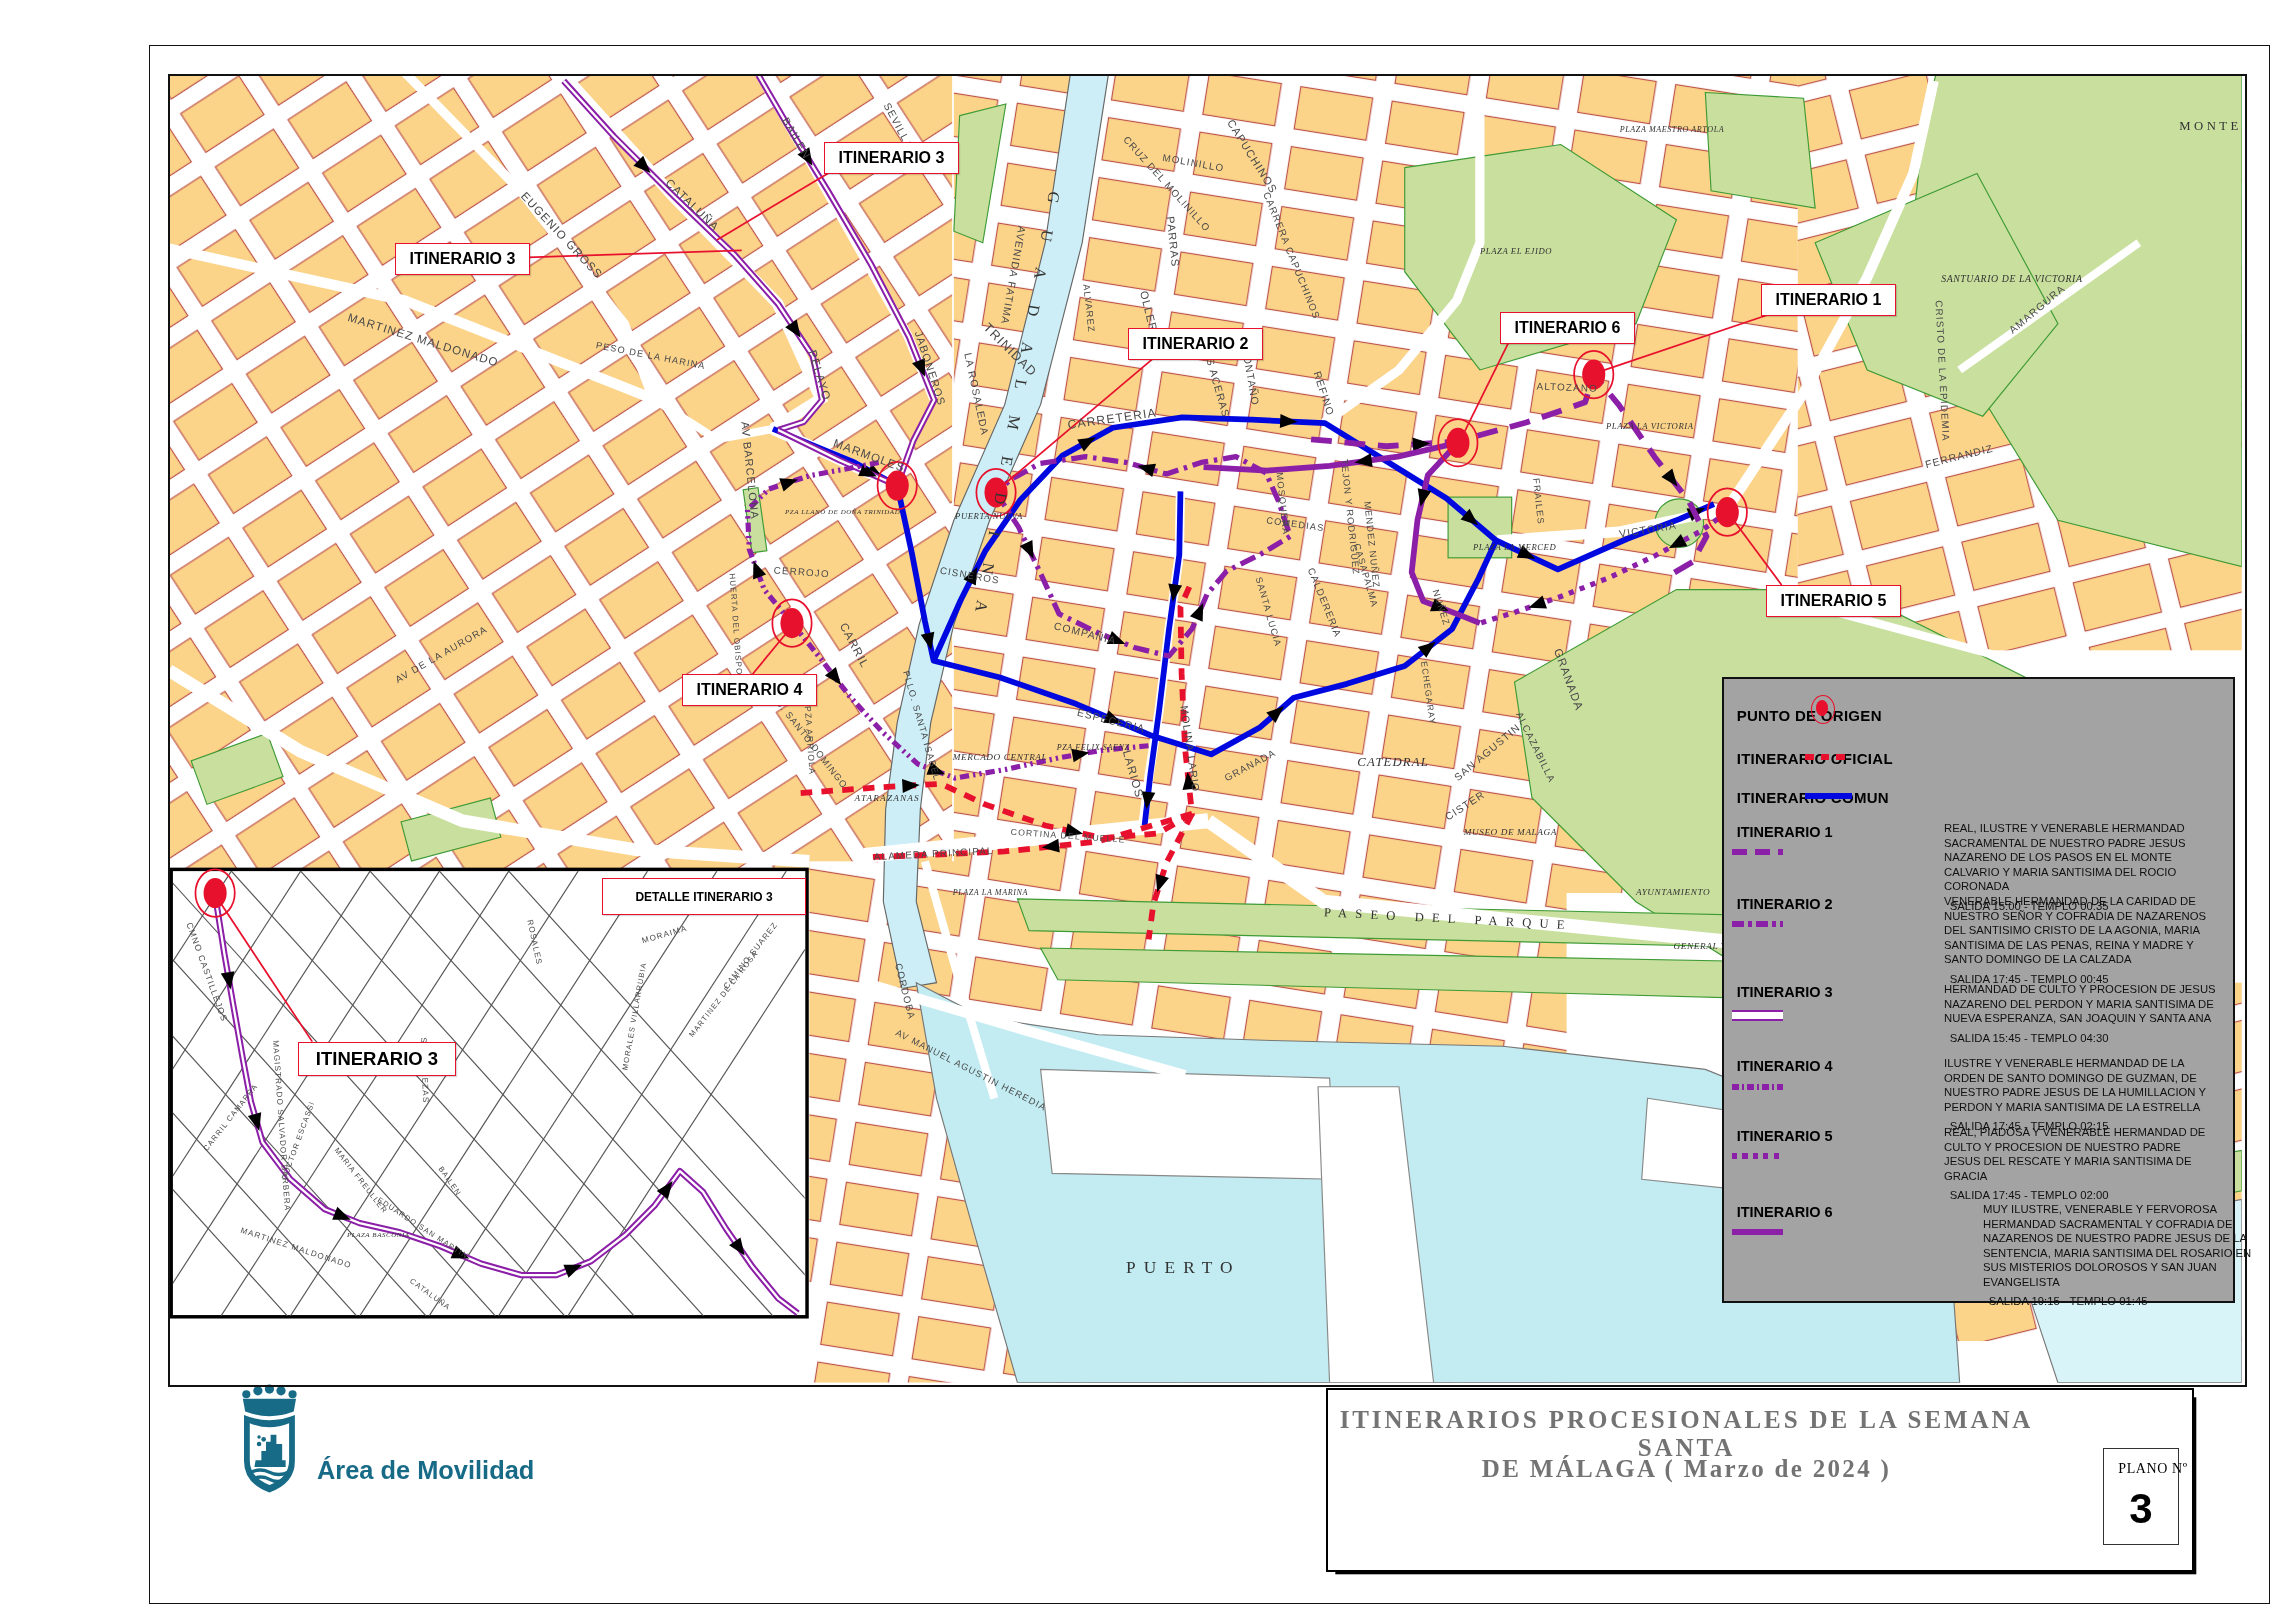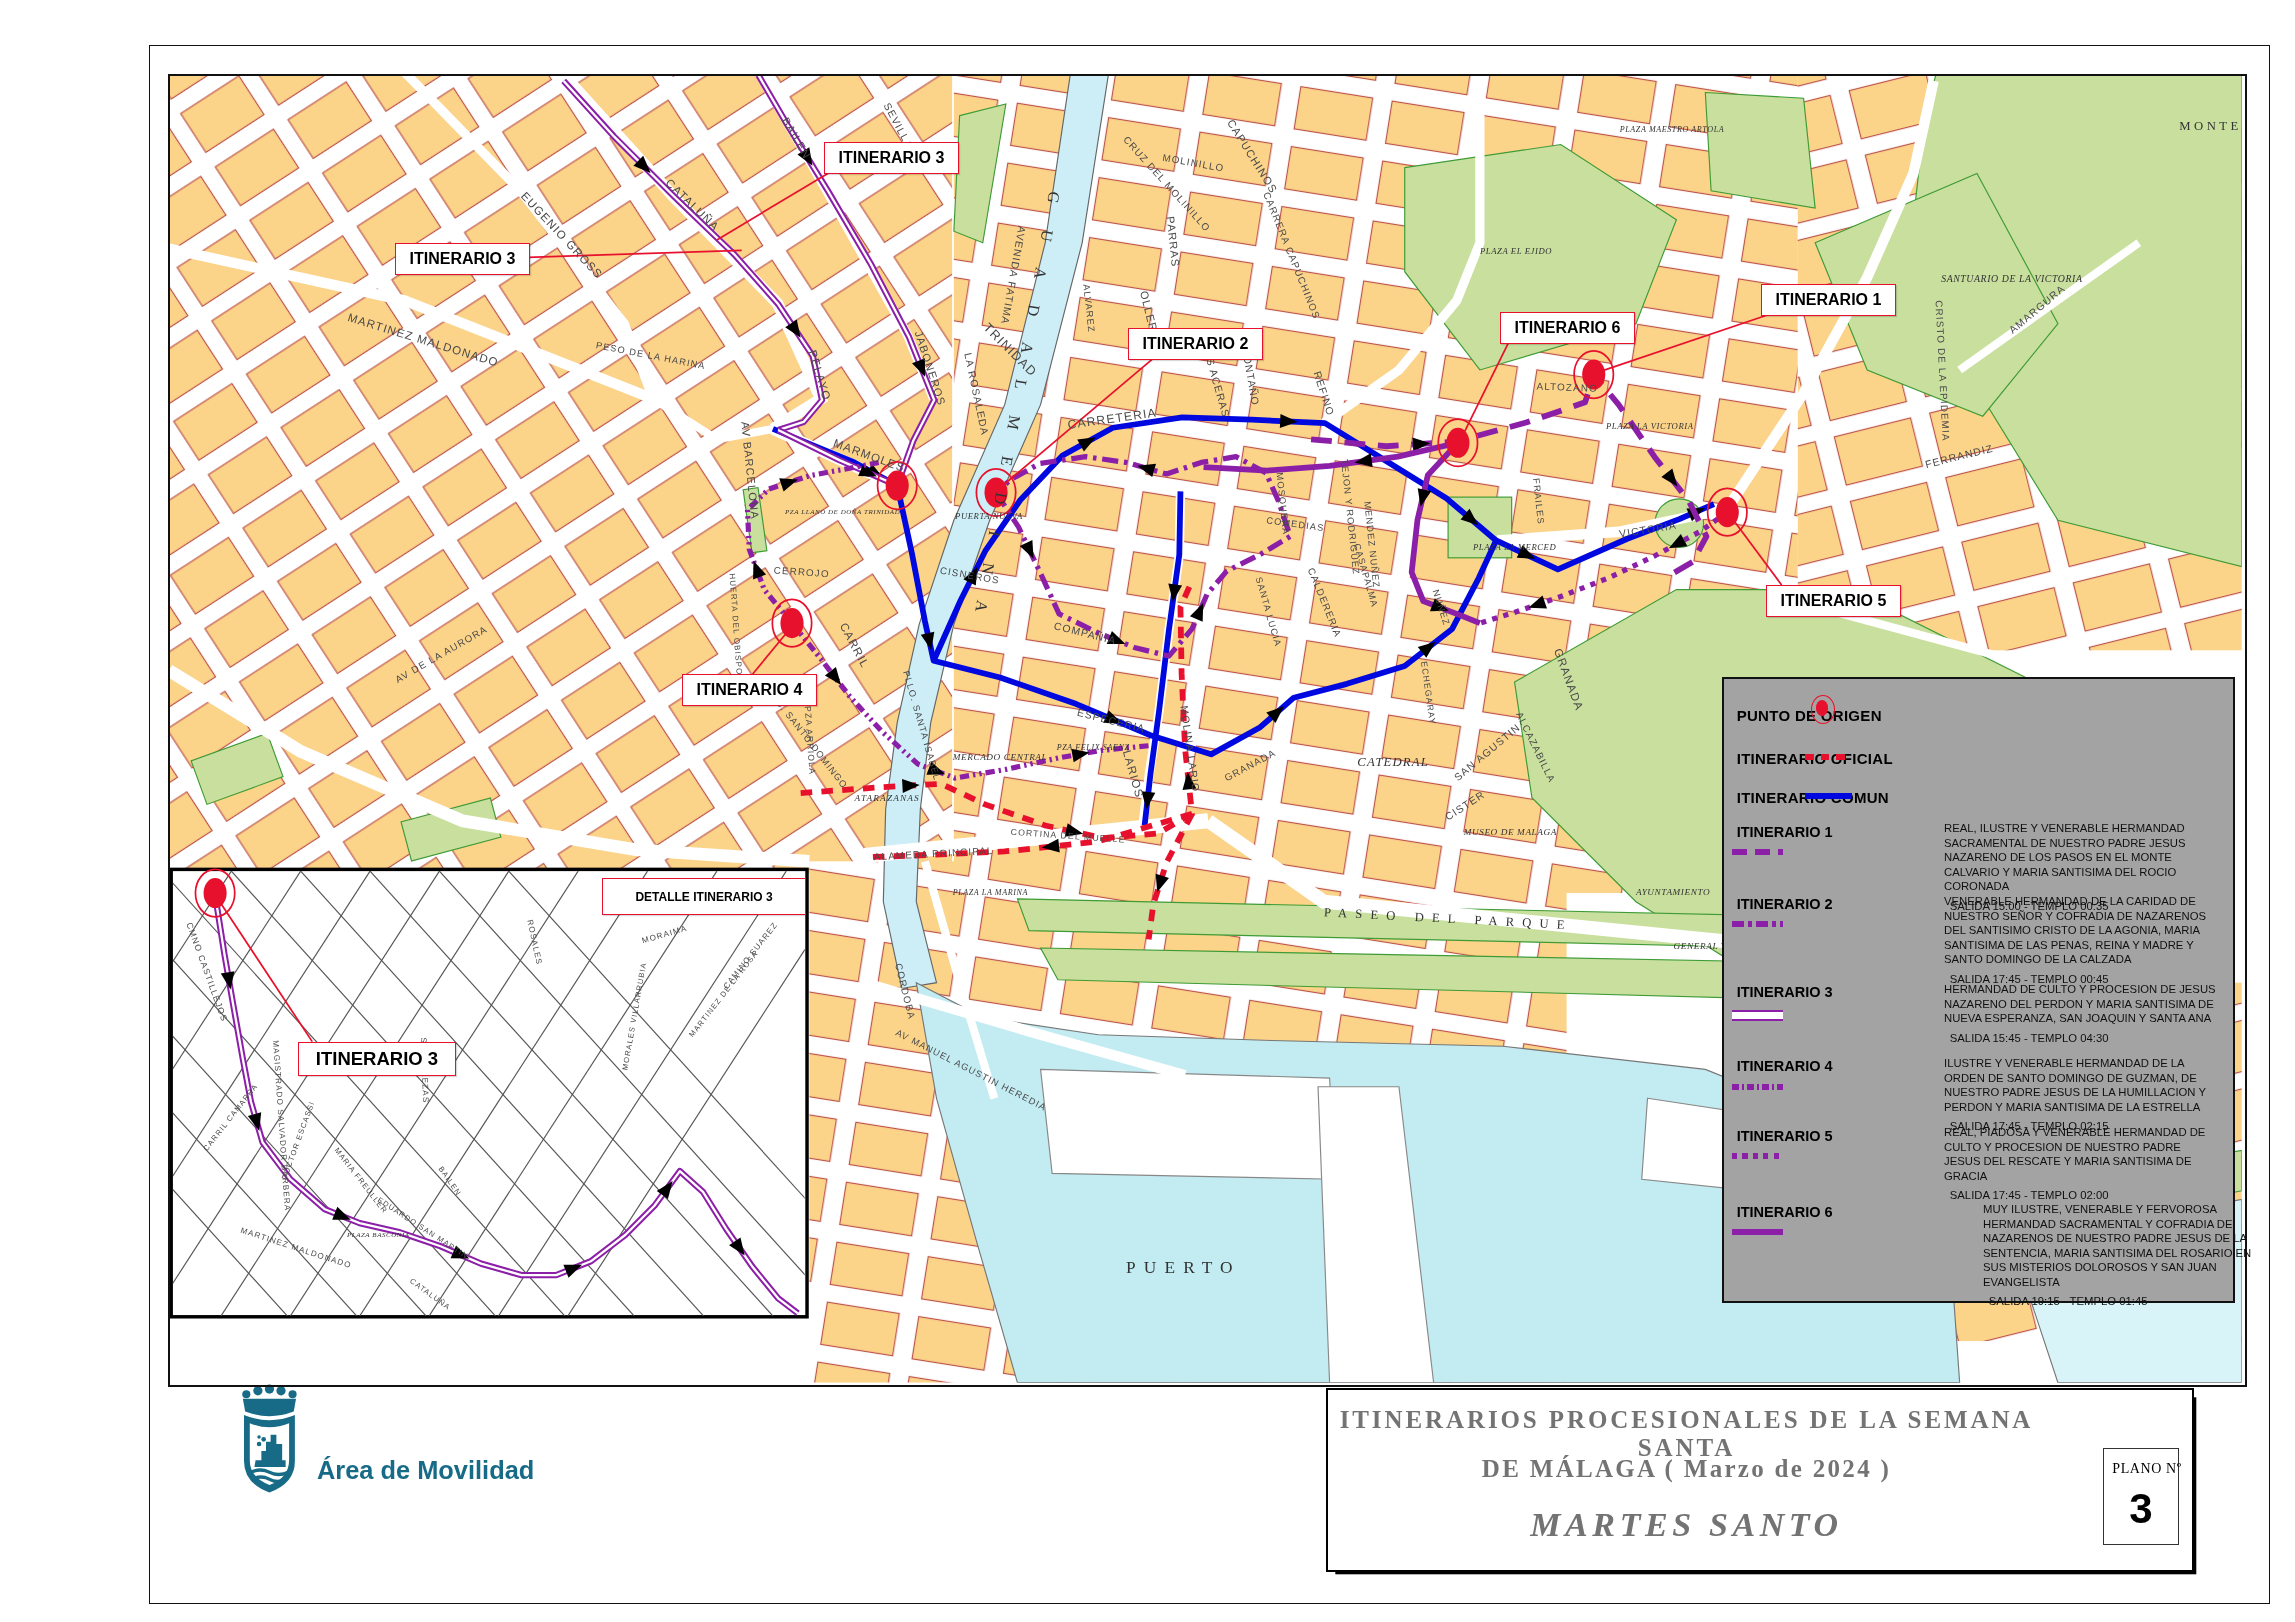--- a/index.html
+++ b/index.html
@@ -34,21 +34,21 @@
   .lg-item-desc{position:absolute;left:220px;width:273px;font-size:11.3px;line-height:14.5px;color:#111;}
   .lg-salida{margin-top:5.2px;padding-left:5.8px;}
   
   .title-box{position:absolute;left:1326px;top:1388px;width:864px;height:180px;background:#fff;border:2.3px solid #000;
      box-shadow:5.8px 5.8px 0 -3.5px #000;}
   .tb-line{position:absolute;left:0;width:717px;text-align:center;font-family:"Liberation Serif",serif;color:#737373;}
   .tb-l1{top:16px;font-size:25px;letter-spacing:2.9px;font-weight:bold;}
   .tb-l2{top:65px;font-size:25px;letter-spacing:2.3px;font-weight:bold;}
   .tb-l3{top:116px;font-size:34px;font-style:italic;font-weight:bold;letter-spacing:4.6px;}
   .plano-box{position:absolute;left:775px;top:58px;width:74px;height:95px;border:1.2px solid #333;background:#fff;}
-  .plano-lbl{position:absolute;left:6px;top:11.6px;width:100%;text-align:center;font-family:"Liberation Serif",serif;font-size:14px;letter-spacing:0.6px;color:#000;}
+  .plano-lbl{position:absolute;left:12px;top:11.6px;width:100%;text-align:center;font-family:"Liberation Serif",serif;font-size:14px;letter-spacing:0.6px;color:#000;}
   .plano-num{position:absolute;left:0;top:36px;width:100%;text-align:center;font-weight:bold;font-size:42px;color:#000;}
   
   .logo-text1{position:absolute;left:315px;top:1406px;font-size:34px;font-weight:bold;color:#176b87;}
   .logo-text2{position:absolute;left:317px;top:1456px;font-size:25.4px;font-weight:bold;color:#176b87;}
   
   text.st{fill:#4a4a4a;font-family:"Liberation Sans",sans-serif;letter-spacing:2px;}
   text.pl{fill:#333;font-family:"Liberation Serif",serif;font-style:italic;}
   text.bg{fill:#333;font-family:"Liberation Serif",serif;}
 </style>
 </head>
@@ -435,21 +435,20 @@
       <div class="iti-box" style="left: 1761px; top: 284px; width: 133px; height: 30px; font-size: 16px;">ITINERARIO  1</div>
       <div class="iti-box" style="left: 1766px; top: 585px; width: 133px; height: 30px; font-size: 16px;">ITINERARIO  5</div>
       <div class="iti-box" style="left: 682px; top: 674px; width: 133px; height: 30px; font-size: 16px;">ITINERARIO  4</div>
       <div class="iti-box" style="left: 298px; top: 1042px; width: 156px; height: 32px; font-size: 18.5px;">ITINERARIO  3</div>
       <div class="iti-box" style="left: 602px; top: 878px; width: 202px; height: 35px; font-size: 12px;">DETALLE  ITINERARIO  3</div>
     </div>
 
 <div class="title-box">
   <div class="tb-line tb-l1">ITINERARIOS  PROCESIONALES  DE  LA  SEMANA  SANTA</div>
   <div class="tb-line tb-l2">DE  MÁLAGA  ( Marzo de 2024 )</div>
-  <div class="tb-line tb-l3">MARTES  SANTO</div>
   <div class="plano-box">
     <div class="plano-lbl">PLANO  Nº</div>
     <div class="plano-num">3</div>
   </div>
 </div>
 
 <div class="logo-text2">Área de Movilidad</div>
 
 </div>
 

